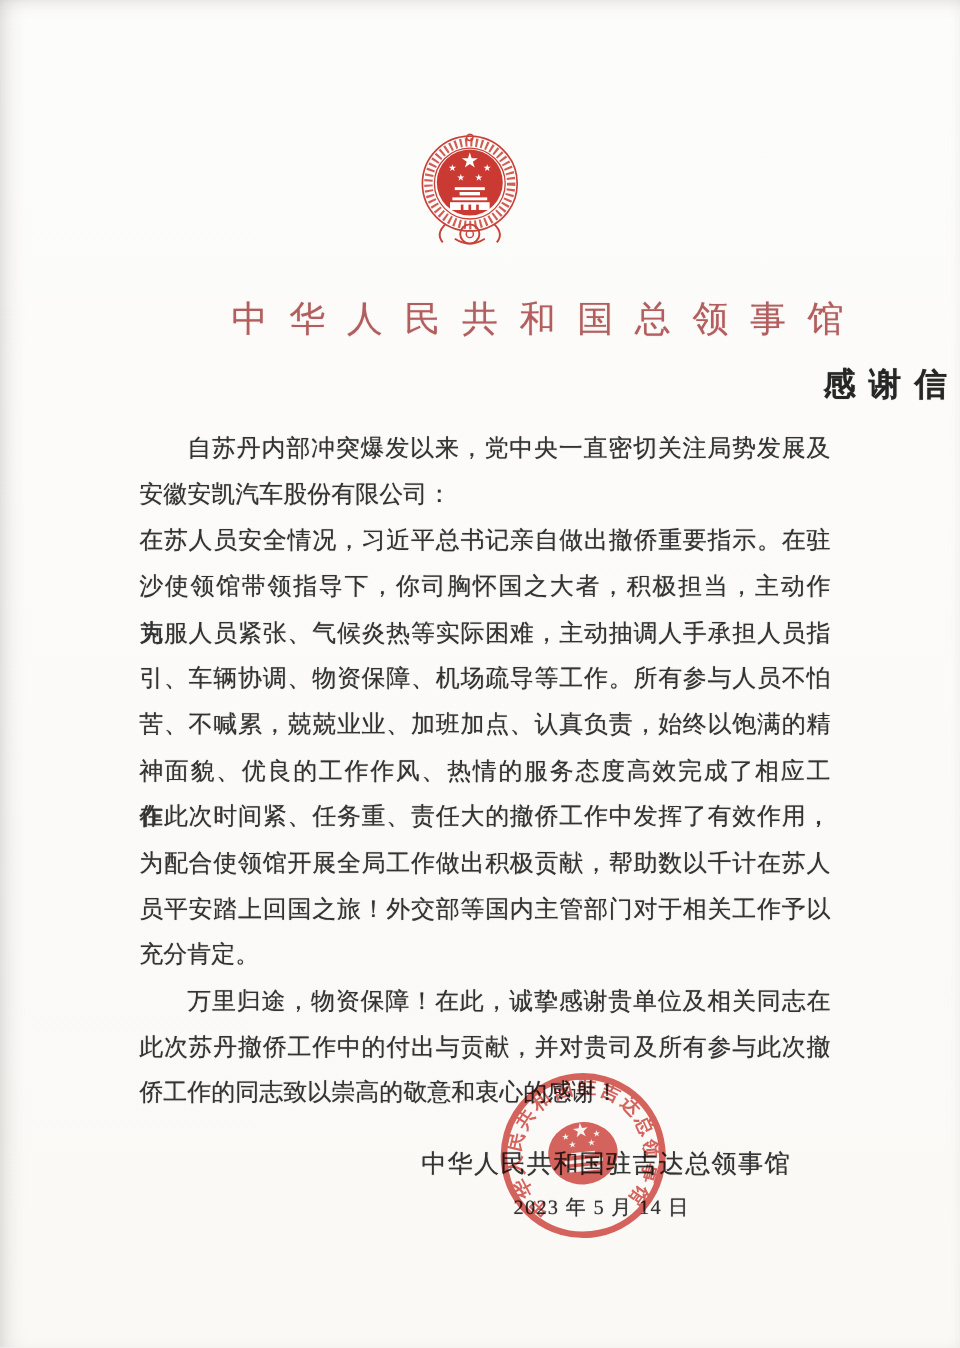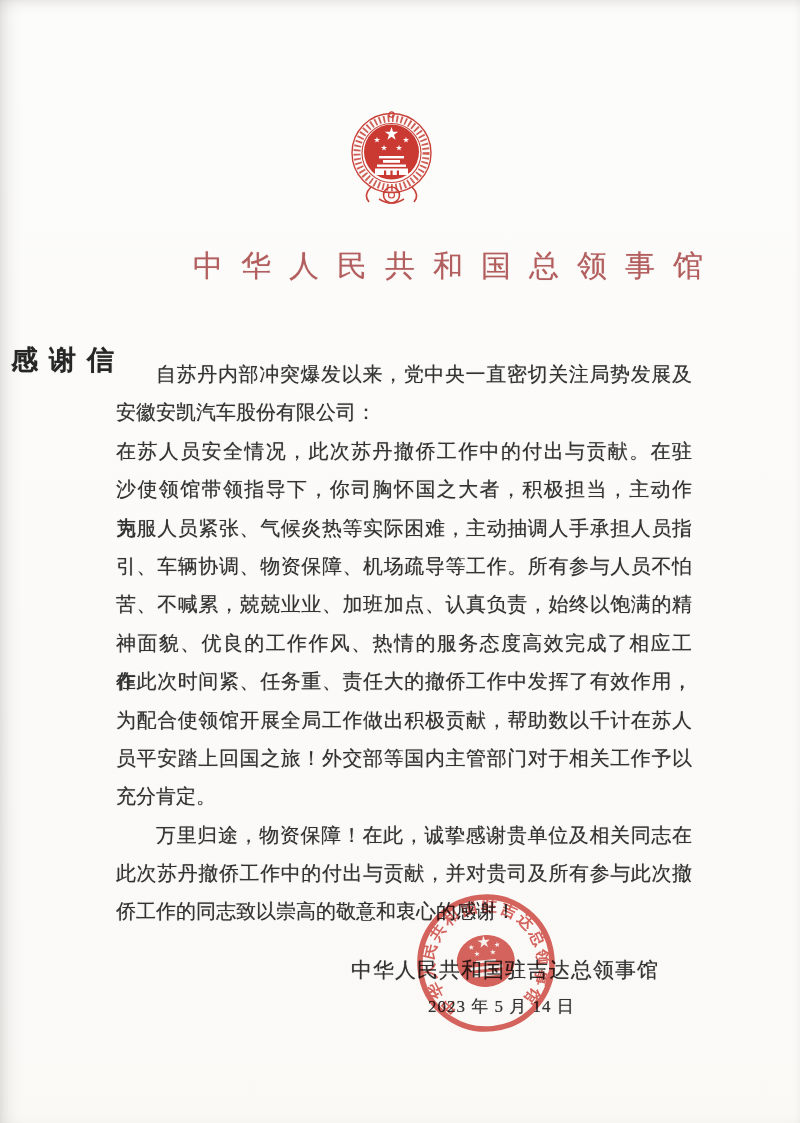--- a/index.html
+++ b/index.html
@@ -20,24 +20,24 @@
   .org-title {
     position:absolute; left:0; top:246px; width:800px;
     text-align:center; text-indent:18px;
     font-size:30px; letter-spacing:18px;
     color:#b25e5e; font-weight:500;
     text-shadow:0 0 1px rgba(178,94,94,.4);
     padding-left:48px;
   }
   .letter-title {
     position:absolute; left:0; top:302px; width:800px;
-    text-align:left; text-indent:11px;
+    text-align:right; text-indent:11px;
     font-family:"Liberation Sans","DejaVu Sans",sans-serif;
     font-weight:bold; font-size:27px; letter-spacing:11px;
-    color:#262626; text-shadow:0 0 0.8px rgba(30,30,30,.5);margin-top:40px;
+    color:#262626; text-shadow:0 0 0.8px rgba(30,30,30,.5);
   }
   .letter-body {
     position:absolute; left:116px; top:355px; width:576px;
     font-size:20px; line-height:38.4px; color:#333;
     text-shadow:0 0 0.8px rgba(40,40,40,.55);
   }
   .bl { height:38.4px; }
   .just { text-align:justify; text-align-last:justify; }
   .indent { text-indent:40px; }
   .signature {
@@ -95,21 +95,21 @@
     </g>
   </svg>
 
   <div class="org-title">中华人民共和国总领事馆</div>
 
   <div class="letter-title">感谢信</div>
 
   <div class="letter-body">
     <div class="bl just indent">自苏丹内部冲突爆发以来，党中央一直密切关注局势发展及</div>
     <div class="bl">安徽安凯汽车股份有限公司：</div>
-    <div class="bl just">在苏人员安全情况，此次苏丹撤侨工作中的付出与贡献。在驻</div>
+    <div class="bl just">在苏人员安全情况，习近平总书记亲自做出撤侨重要指示。在驻</div>
     <div class="bl just">沙使领馆带领指导下，你司胸怀国之大者，积极担当，主动作为，</div>
     <div class="bl just">克服人员紧张、气候炎热等实际困难，主动抽调人手承担人员指</div>
     <div class="bl just">引、车辆协调、物资保障、机场疏导等工作。所有参与人员不怕</div>
     <div class="bl just">苦、不喊累，兢兢业业、加班加点、认真负责，始终以饱满的精</div>
     <div class="bl just">神面貌、优良的工作作风、热情的服务态度高效完成了相应工作，</div>
     <div class="bl just">在此次时间紧、任务重、责任大的撤侨工作中发挥了有效作用，</div>
     <div class="bl just">为配合使领馆开展全局工作做出积极贡献，帮助数以千计在苏人</div>
     <div class="bl just">员平安踏上回国之旅！外交部等国内主管部门对于相关工作予以</div>
     <div class="bl">充分肯定。</div>
     <div class="bl just indent">万里归途，物资保障！在此，诚挚感谢贵单位及相关同志在</div>

